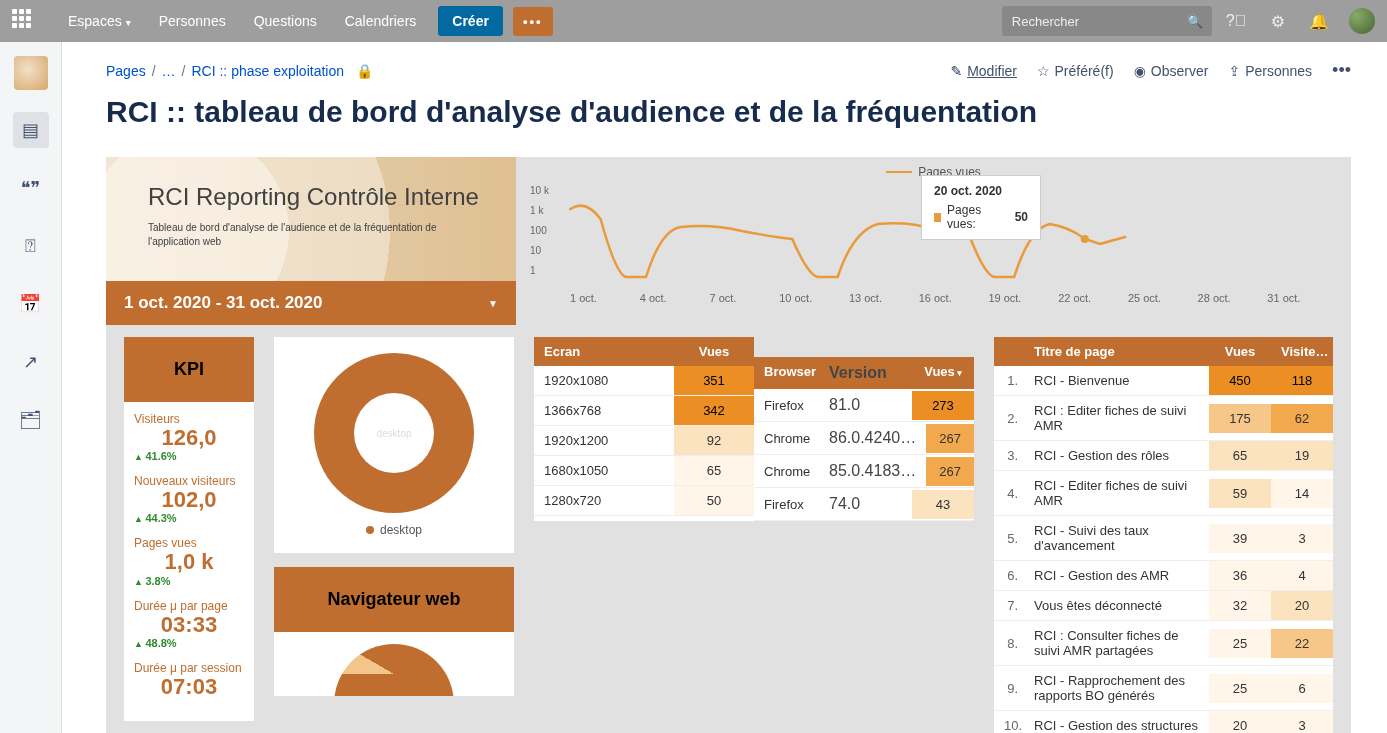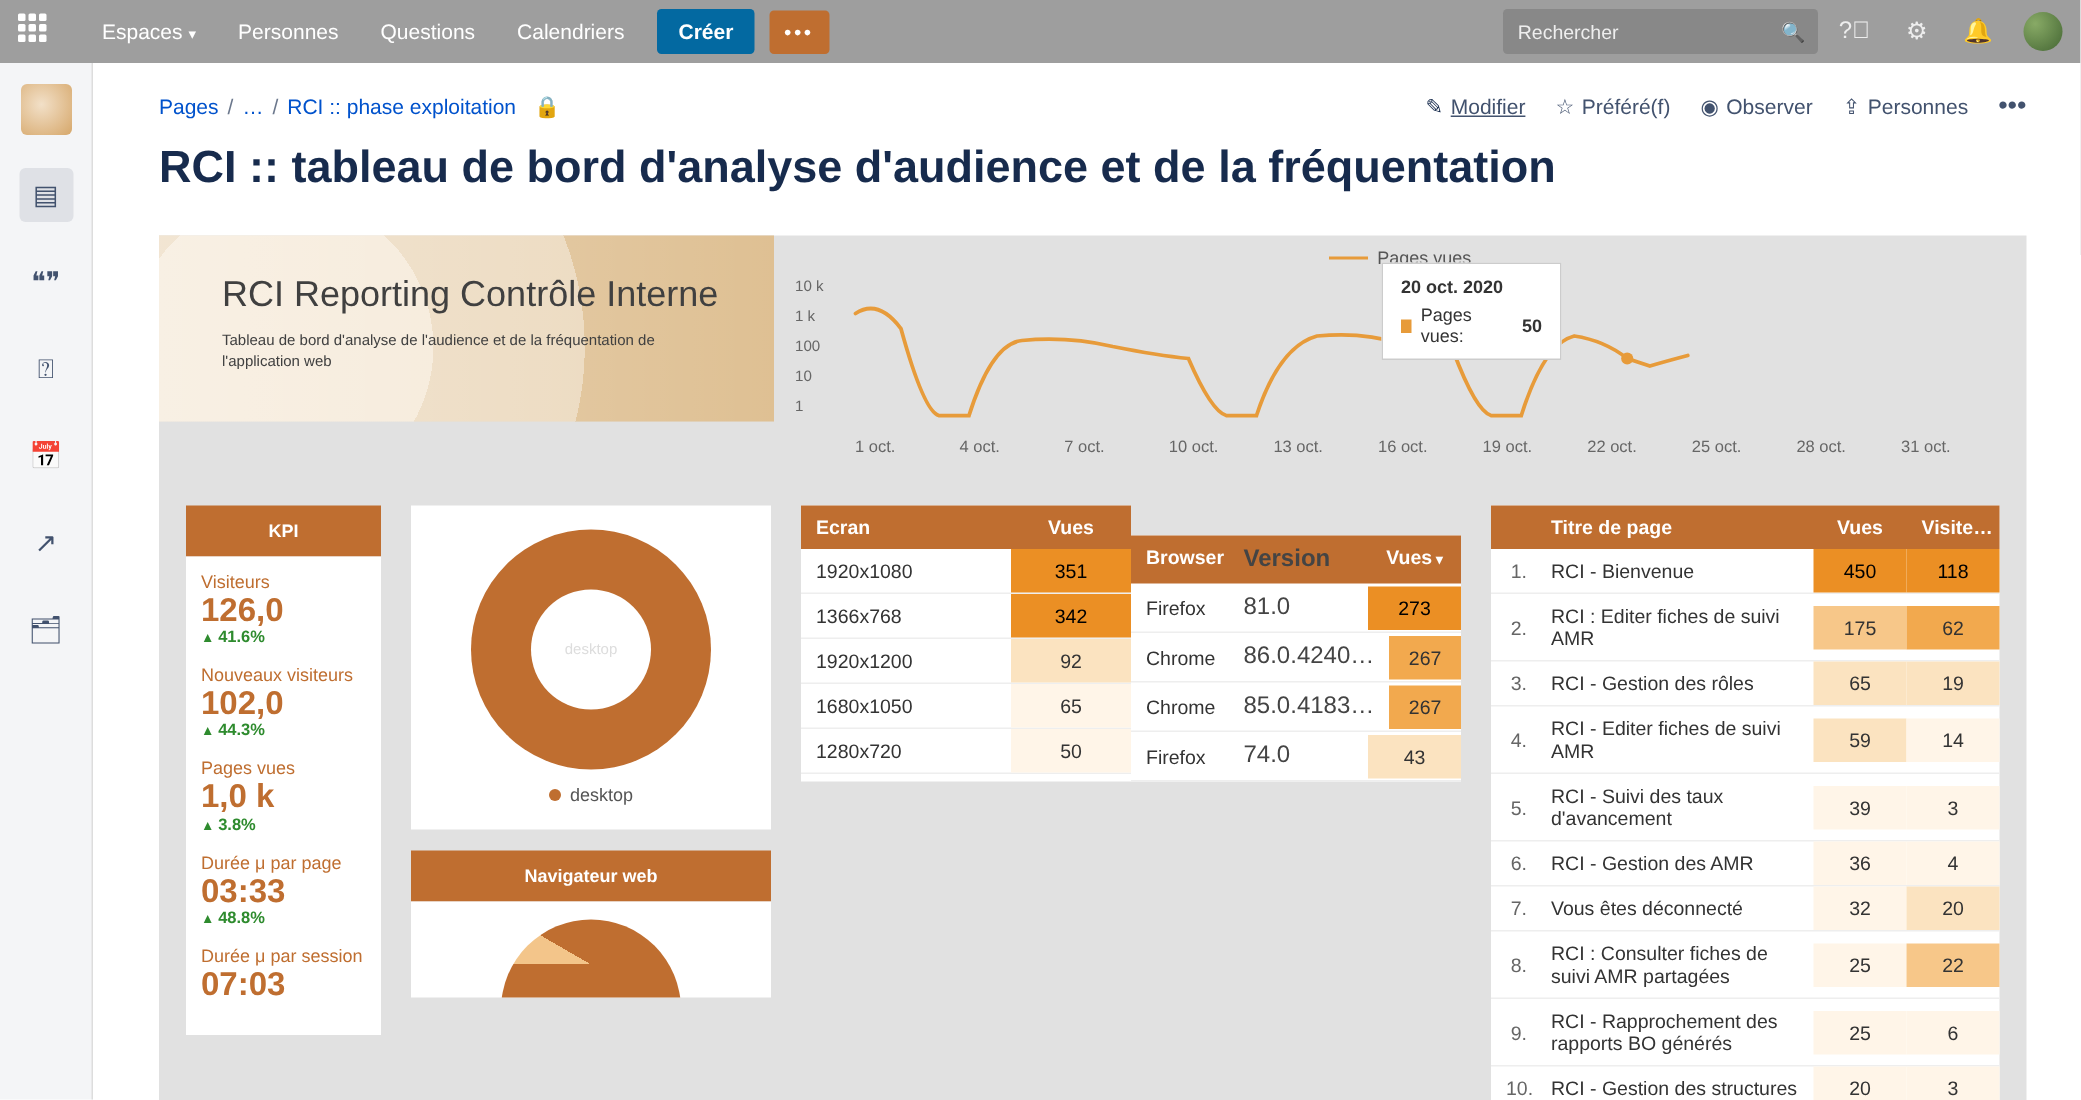--- a/index.html
+++ b/index.html
@@ -59,25 +59,25 @@
 .tooltip-card .tt-row { display: flex; align-items: center; gap: 6px; }
 .tooltip-card .sq { width: 9px; height: 9px; background: #e79b3a; }
 svg.spark { width: 100%; height: 110px; }
 .x-axis { display: flex; font-size: 11px; color: #666; padding-left: 40px; }
 .x-axis span { flex: 1; }
 
 
 .cards { display: flex; gap: 20px; padding: 20px 18px; align-items: flex-start; }
 
 .kpi { width: 130px; }
-.kpi .hdr, .device .hdr, .navweb .hdr { background: #bf6e30; color: #ffffff; text-align: center; font-weight: 700; font-size: 12px; padding: 10px; }
+.kpi .hdr, .device .hdr, .navweb .hdr { background: #bf6e30; color: #000000; text-align: center; font-weight: 700; font-size: 18px; padding: 22px; }
 .kpi-body { background: #fff; padding: 10px 10px; }
 .kpi-item { margin-bottom: 12px; }
 .kpi-item .lbl { color: #bf6e30; font-size: 12px; }
-.kpi-item .val { color: #bf6e30; font-size: 22px; font-weight: 700; line-height: 1.1; }
+.kpi-item .val { color: #bf6e30; font-size: 22px; font-weight: 700; line-height: 1.1; text-align: center; }
 .kpi-item .delta { color: #2e8b2e; font-size: 11px; font-weight: 600; }
 .kpi-item .delta::before { content: "▲ "; font-size: 9px; }
 
 .device { width: 240px; }
 .device-body { background: #fff; padding: 16px; text-align: center; }
 .donut { width: 160px; height: 160px; border-radius: 50%; background: #bf6e30; margin: 0 auto; display: flex; align-items: center; justify-content: center; }
 .donut .hole { width: 80px; height: 80px; border-radius: 50%; background: #fff; display: flex; align-items: center; justify-content: center; color: #ddd; font-size: 10px; }
 .device .leg { display: flex; align-items: center; justify-content: center; gap: 6px; margin-top: 10px; font-size: 12px; color: #555; }
 .device .leg .dot { width: 8px; height: 8px; border-radius: 50%; background: #bf6e30; }
 .navweb { width: 240px; margin-top: 14px; }
@@ -186,20 +186,24 @@
   </div>
 
   <h1 class="page-title">RCI :: tableau de bord d'analyse d'audience et de la fréquentation</h1>
 
   <div class="dash">
     <div class="dash-top">
       <div>
         <div class="dash-header" style="height:124px">
           <div class="h-title">RCI Reporting Contrôle Interne</div>
           <div class="h-sub">Tableau de bord d'analyse de l'audience et de la fréquentation de l'application web</div>
+        </div>
+        <div class="dash-date">
+          <span>1 oct. 2020 - 31 oct. 2020</span>
+            <span class="tri">▼</span>
         </div>
       </div>
       <div class="dash-chart">
         <div class="legend-top">
             <span class="linecol"></span>
             <span>Pages vues</span>
           </div>
         <div class="tooltip-card">
           <div class="tt-date">20 oct. 2020</div>
           <div class="tt-row"><span class="sq"></span><span>Pages vues:</span>&nbsp;<b>50</b></div>

